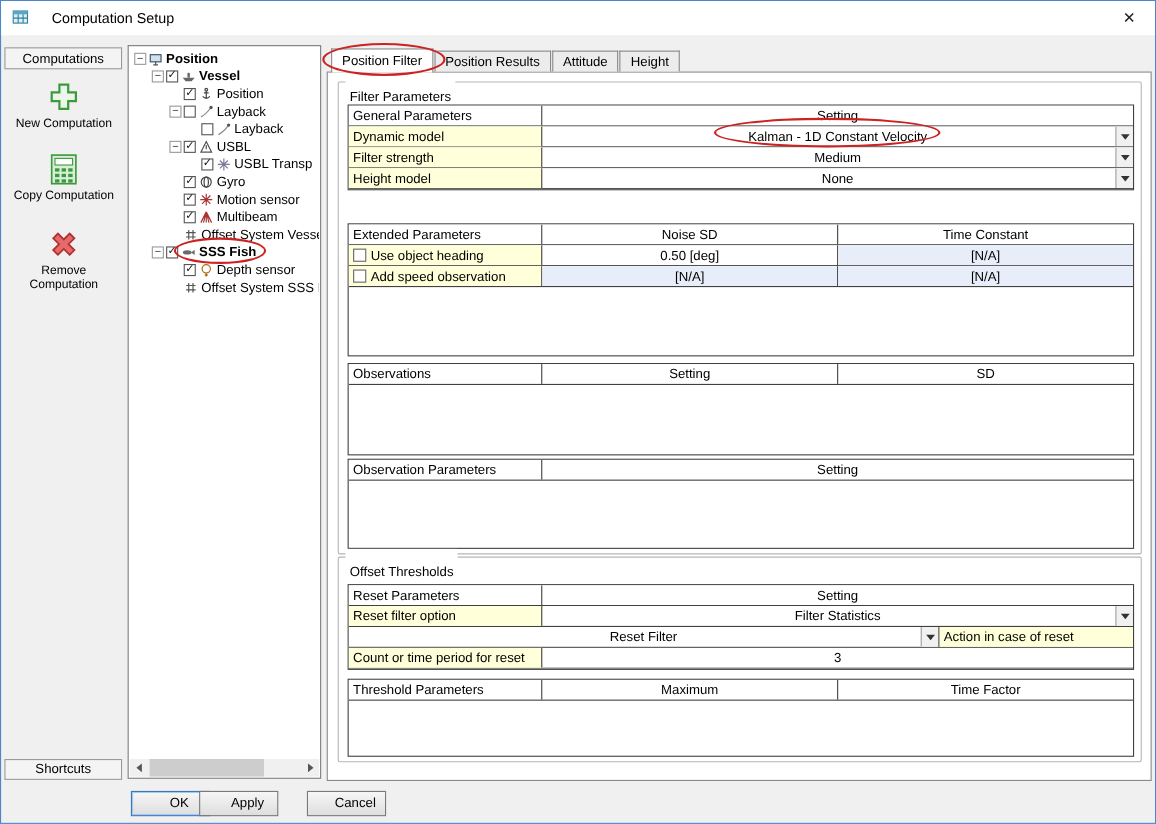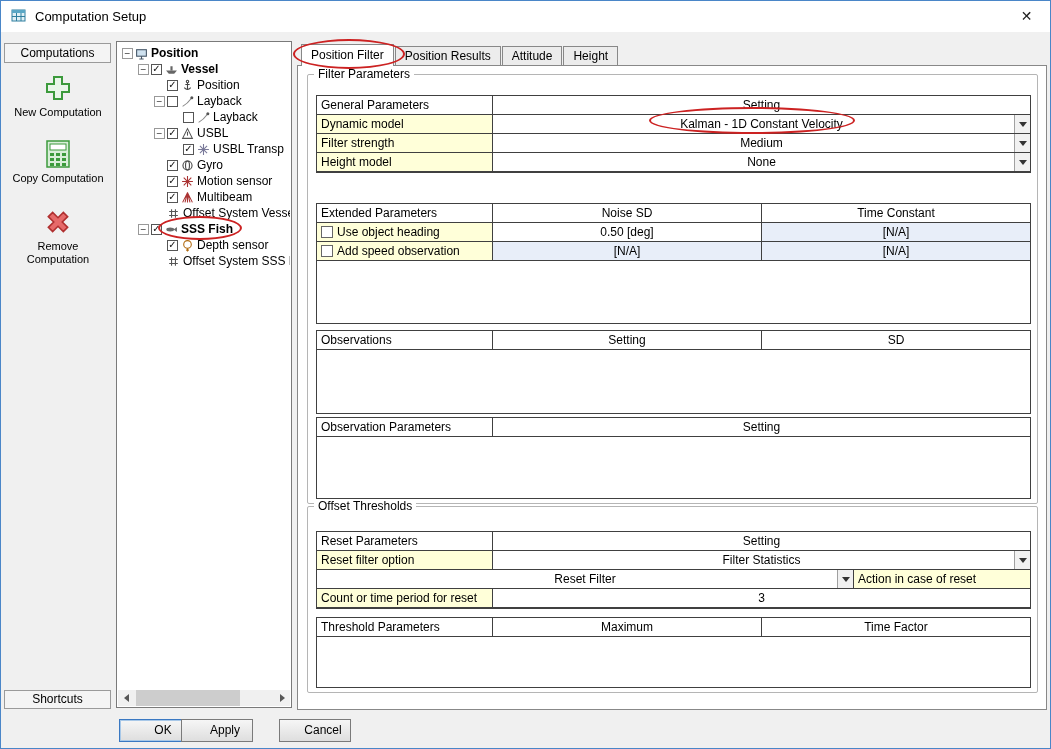--- a/index.html
+++ b/index.html
@@ -4,21 +4,21 @@
 <style>
   * { box-sizing: border-box; margin: 0; padding: 0; }
   html, body { width: 1051px; height: 749px; overflow: hidden; }
   body { font-family: "Liberation Sans", sans-serif; font-size: 12px; color: #000; background: #f0f0f0; }
 
   .window { position: relative; width: 1051px; height: 749px; background: #f0f0f0; border: 1px solid #4a86c8; overflow: hidden; }
 
   
   .titlebar { position: absolute; left: 0; top: 0; width: 100%; height: 31px; background: #fff; }
   .title-icon { position: absolute; left: 10px; top: 7px; width: 16px; height: 16px; }
-  .title-text { position: absolute; left: 34px; top: 8px; font-size: 13px; }
+  .title-text { position: absolute; left: 46px; top: 8px; font-size: 13px; }
   .close-btn { position: absolute; right: 1px; top: 0; width: 45px; height: 30px; text-align: center; line-height: 30px; font-size: 14px; color: #222; cursor: pointer; }
 
   
   .sidebar { position: absolute; left: 2px; top: 40px; width: 110px; height: 668px; }
   .side-hdr-btn, .side-footer-btn { position: absolute; left: 1px; width: 107px; height: 20px; border: 1px solid #9a9a9a; background: #f4f4f4; text-align: center; line-height: 18px; cursor: pointer; }
   .side-hdr-btn { top: 2px; }
   .side-footer-btn { bottom: 0; height: 19px; line-height: 17px; text-align: center; }
   .side-action { position: absolute; left: 9px; width: 92px; text-align: center; cursor: pointer; }
   .side-icon { display: block; margin: 0 auto 3px auto; width: 30px; height: 30px; }
   .side-label { font-size: 11px; line-height: 13px; }
@@ -41,21 +41,21 @@
   .sb-thumb { position: absolute; left: 18px; top: 0; width: 104px; height: 16px; background: #cdcdcd; cursor: pointer; }
 
   
   .tab-bar { position: absolute; left: 300px; top: 43px; height: 22px; display: flex; align-items: flex-end; z-index: 5; }
   .tab { height: 19px; line-height: 18px; padding: 0 9px; margin-bottom: 1px; margin-right: 1px; border: 1px solid #888; border-bottom: none; background: #ececec; cursor: pointer; }
   .tab.selected { height: 22px; line-height: 21px; margin-bottom: 0; background: #fff; }
   .tab-page { position: absolute; left: 296px; top: 64px; width: 750px; height: 645px; background: #fff; border: 1px solid #888; }
 
   
   .groupbox { position: absolute; border: 1px solid #b5b5b5; border-radius: 2px; }
-  .gb-label { position: absolute; top: -8px; left: 6px; background: #fff; padding: 0 4px; font-size: 12px; }
+  .gb-label { position: absolute; top: -8px; left: 6px; background: #fff; padding: 14px 4px; font-size: 12px; }
   .gb1 { left: 9px; top: 8px; width: 731px; height: 430px; }
   .gb2 { left: 9px; top: 440px; width: 731px; height: 187px; }
 
   
   .tbl { position: absolute; left: 8px; width: 715px; background: #fff; border: 1px solid #404040; overflow: hidden; }
   .trow { display: flex; height: 19px; border-bottom: 1px solid #404040; background: #fff; }
   .tc { height: 100%; border-right: 1px solid #404040; display: flex; align-items: center; overflow: hidden; }
   .trow > .tc:last-child { border-right: none; }
   .tc-name { flex: 0 0 176px; width: 176px; padding-left: 4px; justify-content: flex-start; }
   .tc-val { flex: 1 1 0; justify-content: center; position: relative; }

